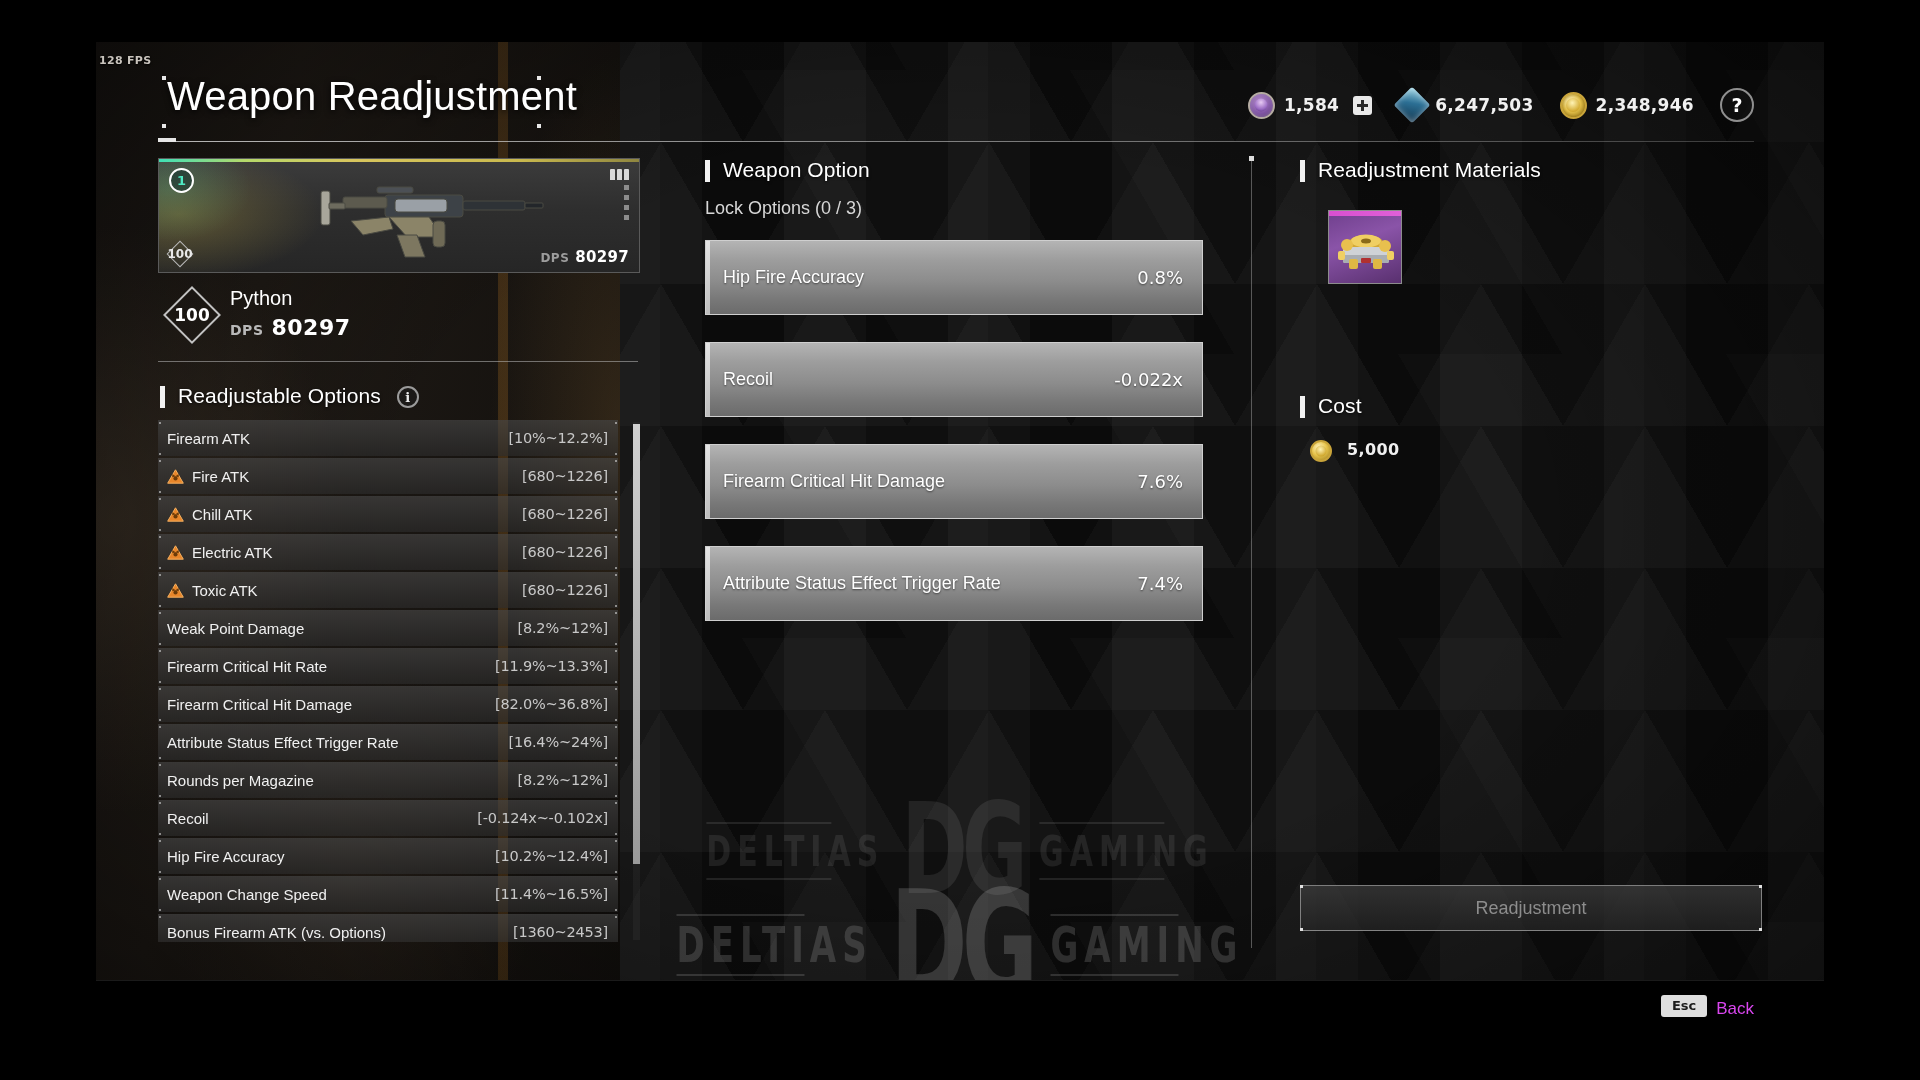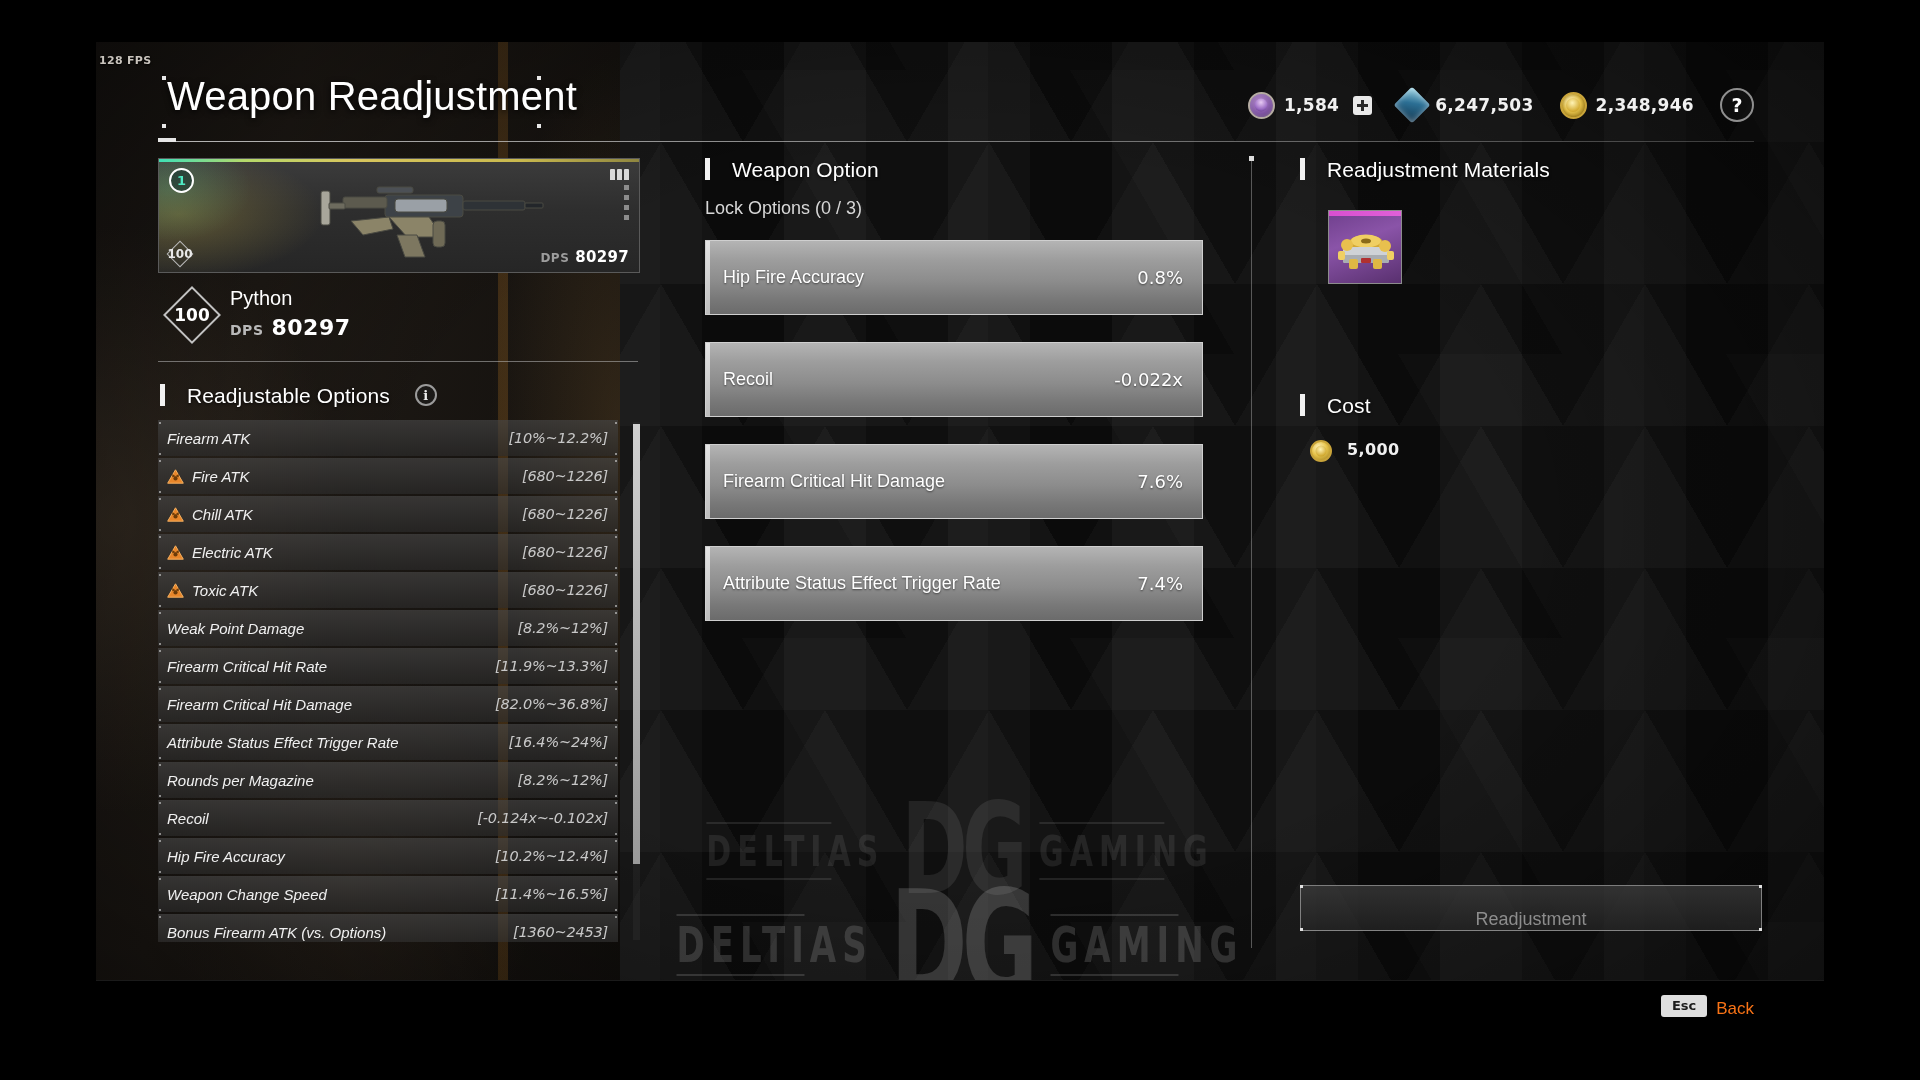--- a/index.html
+++ b/index.html
@@ -105,21 +105,21 @@
     background:radial-gradient(circle at 45% 35%, #fff3b4, #d4ac33 70%, #a5841f);}
   #help-btn{
     width:34px; height:34px; border-radius:50%; border:2px solid #8f8f8f;
     background:rgba(20,20,20,.6);
     display:flex; align-items:center; justify-content:center;
     font-size:19px; font-weight:700; color:#fff; cursor:pointer;
     font-family:"DejaVu Sans", sans-serif;
   }
 
   
-  .sec-head{ display:flex; align-items:flex-start; gap:22px; }
+  .sec-head{ display:flex; align-items:flex-end; gap:13px; }
   .sec-bar{ width:5px; height:22px; background:#f2f2f2; flex:0 0 auto; }
   .sec-title{ font-size:21px; font-weight:400; color:#fff; letter-spacing:.1px; text-shadow:0 1px 3px rgba(0,0,0,.8); }
 
   
   #left-col{ position:absolute; left:158px; top:158px; width:482px; z-index:25; }
 
   #weapon-card{
     position:relative; width:482px; height:115px;
     background:linear-gradient(180deg,#3c3c3c 0%,#2e2e2e 45%,#262626 100%);
     border:1px solid #5a5a5a;
@@ -180,21 +180,21 @@
   #readj-head{ margin-top:22px; margin-left:2px; }
   #info-icon{
     width:22px; height:22px; border-radius:50%; border:2px solid #9b9b9b;
     background:rgba(30,30,30,.5);
     display:flex; align-items:center; justify-content:center;
     font-size:13px; font-weight:700; color:#eee; font-family:"DejaVu Serif", serif;
     cursor:pointer; margin-left:3px;
   }
 
   #opt-list-wrap{ position:relative; margin-top:12px; width:482px; height:522px; overflow:hidden; }
-  #opt-list{ width:460px;font-style:italic; }
+  #opt-list{ width:460px; }
   .opt-row{
     position:relative; height:35.5px; display:flex; align-items:center;
     justify-content:space-between; padding:0 10px 0 9px;
     background:linear-gradient(180deg, rgba(72,72,72,.62), rgba(46,46,46,.60));
     margin-bottom:2.5px;
     border-top:1px solid rgba(140,140,140,.18);
   }
   .opt-row .nm{ display:flex; align-items:center; gap:8px; font-size:15px; color:#f0f0f0; }
   .opt-row .rng{ font-size:14.5px; color:#c8c8c8; font-family:"DejaVu Sans", sans-serif; letter-spacing:-.2px;}
   .warn-ico{
@@ -259,35 +259,35 @@
     background:radial-gradient(circle at 38% 32%, #fff6c8, #e8c54d 45%, #9a7a18 100%);
     border:2px solid #c9a43a; position:relative; flex:0 0 auto;}
   #cost-coin::after{content:"";position:absolute;left:50%;top:50%;transform:translate(-50%,-50%);
     width:11px;height:11px;border-radius:50%;background:radial-gradient(circle at 45% 35%, #fff3b4,#d2aa31 70%,#a5841f);}
   #cost-val{ font-size:16px; color:#f0f0f0; font-family:"DejaVu Sans", sans-serif; font-weight:700; letter-spacing:.4px;}
 
   #readj-btn{
     position:absolute; left:1300px; top:885px; width:462px; height:46px;
     background:linear-gradient(180deg, rgba(62,62,62,.72), rgba(38,38,38,.72));
     border:1px solid rgba(200,200,200,.55);
-    display:flex; align-items:flex-end; justify-content:center;
+    display:flex; align-items:center; justify-content:center;
     font-size:18px; color:#8d8d8d; cursor:default; z-index:25;
   }
   .btn-dot{ position:absolute; width:3px; height:3px; background:#e2e2e2; }
   .bd-tl{left:-1px;top:-1px;} .bd-tr{right:-1px;top:-1px;}
   .bd-bl{left:-1px;bottom:-1px;} .bd-br{right:-1px;bottom:-1px;}
 
   
   #footer{ position:absolute; left:0; bottom:44px; width:100%; height:56px; z-index:42; background:#000;}
   #back-ctl{ position:absolute; right:166px; top:12px; display:flex; align-items:center; gap:9px; cursor:pointer;}
   #esc-key{
     background:#dedede; color:#1c1c1c; font-size:13px; font-weight:700;
     border-radius:3px; padding:3px 11px 4px; font-family:"DejaVu Sans", sans-serif;
   }
-  #back-label{ font-size:17px; color:#f97316;margin-top:7px; }
+  #back-label{ font-size:17px; color:#d946ef;margin-top:7px; }
   #footer-rule{ position:absolute; left:96px; right:96px; top:0; height:1px; background:rgba(255,255,255,.10);}
 
   
   #watermark{ position:absolute; left:50%; top:815px; transform:translateX(-50%); z-index:30; opacity:1; pointer-events:none;}
   .wm{ position:absolute; left:50%; transform:translateX(-50%); display:flex; align-items:center; gap:0; white-space:nowrap;}
   #wm1{ top:0; }
   #wm2{ top:88px; }
   .wm-text{
     font-family:"DejaVu Sans", sans-serif; font-weight:700;
     letter-spacing:6px; line-height:1;

